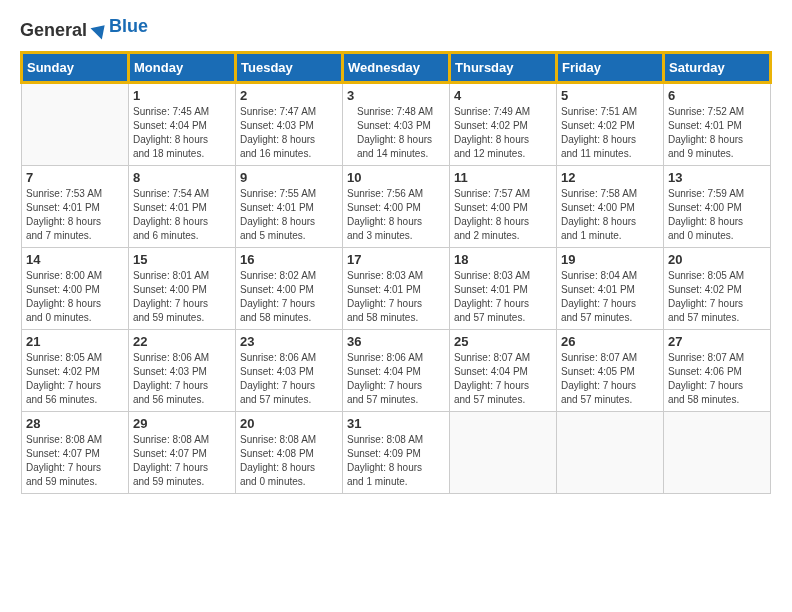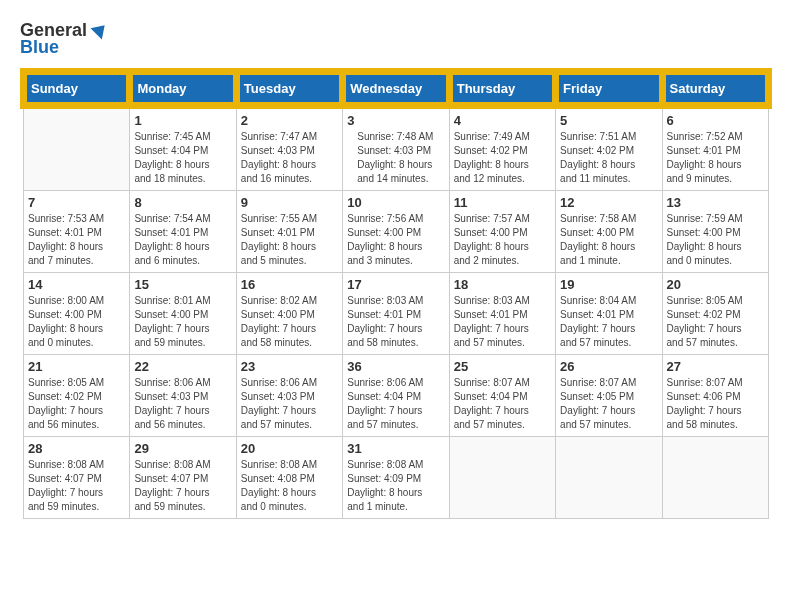--- a/index.html
+++ b/index.html
@@ -11,21 +11,20 @@
       padding: 20px;
     }
     .header-area {
       display: flex;
       justify-content: space-between;
       align-items: flex-start;
       margin-bottom: 10px;
     }
     .logo {
       display: flex;
-      flex-direction: column;
       align-items: flex-start;
     }
     .logo-top-line {
       display: flex;
       align-items: center;
     }
     .title-area {
       text-align: right;
     }
     .month-title {
@@ -44,21 +43,21 @@
     }
     thead tr {
       background-color: #1a6cb5;
     }
     thead th {
       color: #fff;
       font-size: 13px;
       font-weight: bold;
       padding: 6px 4px;
       text-align: left;
-      border: 7px solid #eab308;
+      border: 3px solid #eab308;
     }
     tbody td {
       border: 1px solid #ccc;
       vertical-align: top;
       padding: 4px;
       font-size: 10.5px;
       color: #333;
       height: 80px;
     }
     .day-num {

